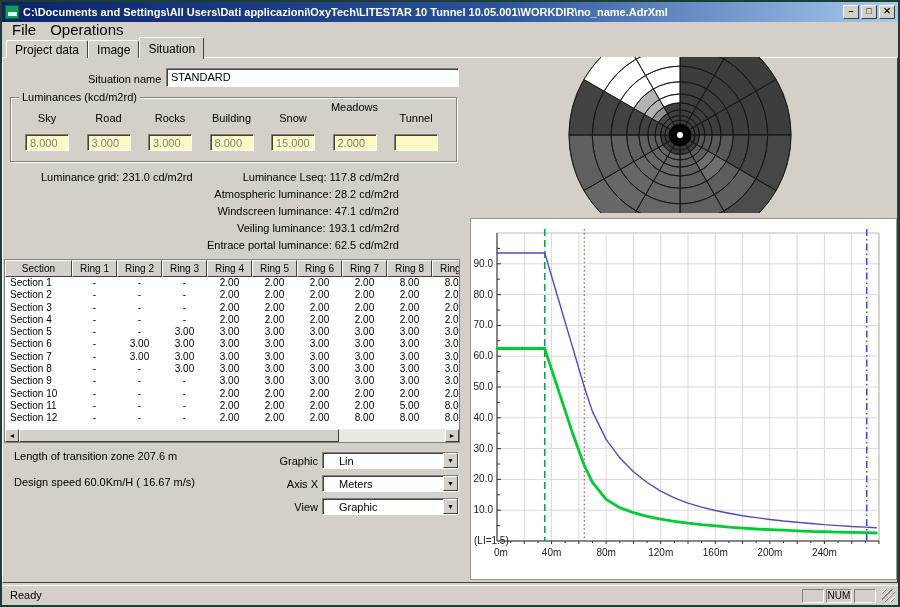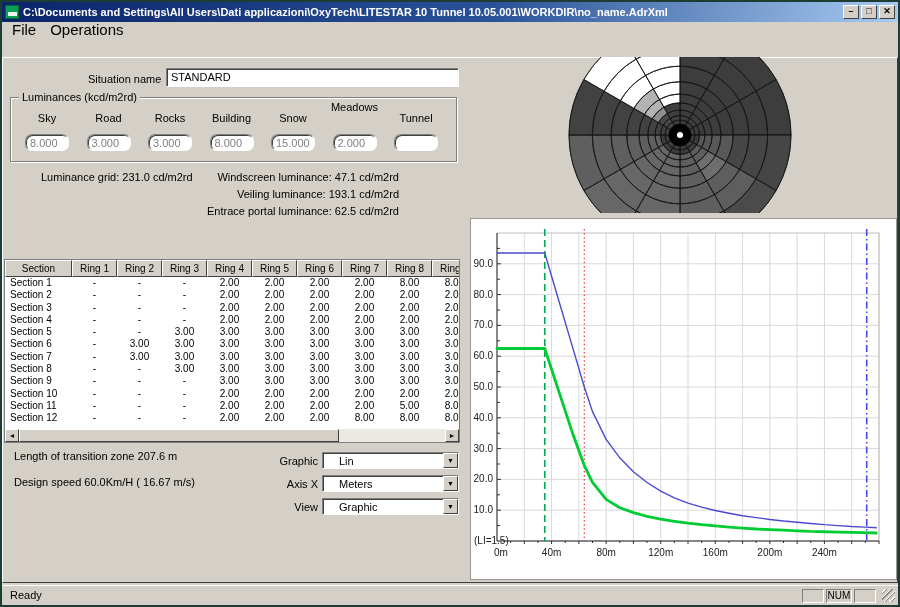--- a/index.html
+++ b/index.html
@@ -28,21 +28,21 @@
   .tabstrip{position:absolute;left:6px;top:36px;height:22px;display:flex;align-items:flex-end;z-index:3;}
   .tab{background:#d4d0c8;border:1px solid;border-color:#fff #404040 #d4d0c8 #fff;
     border-bottom:none;font-size:12px;padding:2px 8px 3px 8px;height:18px;border-radius:2px 2px 0 0;}
   .tab.active{height:22px;padding-top:4px;font-size:12px;z-index:4;margin-bottom:-1px;}
   
   .mainpanel{position:absolute;left:2px;top:57px;width:896px;height:526px;background:#d4d0c8;
     border:1px solid;border-color:#fff #404040 #404040 #fff;}
   .lbl{position:absolute;font-size:11px;white-space:nowrap;}
   .field{position:absolute;background:#fff;border:1px solid;border-color:#808080 #fff #fff #808080;
     box-shadow:inset 1px 1px 0 #404040;font-size:11px;padding:2px 4px;line-height:13px;}
-  .field.disabled{background:#ffffff;color:#808080;border-radius:7px;}
+  .field.disabled{background:#fef9c3;color:#808080;}
   .groupbox{position:absolute;border:1px solid #808080;box-shadow:1px 1px 0 #fff, inset 1px 1px 0 #fff;}
   .grouptitle{position:absolute;top:-7px;left:8px;background:#d4d0c8;padding:0 3px;font-size:11px;}
   .statline{height:17px;font-size:11px;line-height:13px;}
   
   .gridtable{position:absolute;left:4px;top:259px;width:456px;height:184px;background:#fff;
     border:1px solid #808080;overflow:hidden;}
   .grow{display:flex;}
   .th{background:#d4d0c8;border:1px solid;border-color:#fff #404040 #404040 #fff;
     font-size:10px;text-align:center;line-height:15px;height:17px;flex:0 0 auto;overflow:hidden;}
   .td{font-size:10px;height:12.3px;line-height:12.3px;text-align:center;flex:0 0 auto;overflow:hidden;}
@@ -83,20 +83,25 @@
       <span class="winbtn">□</span>
       <span class="winbtn">✕</span>
     </span>
   </div>
 
   <div class="menubar">
     <span class="menuitem">File</span>
     <span class="menuitem">Operations</span>
   </div>
 
+  <div class="tabstrip">
+    <span class="tab">Project data</span>
+    <span class="tab">Image</span>
+    <span class="tab active">Situation</span>
+  </div>
 
   <div class="mainpanel"></div>
 
   <div class="lbl" style="left:88px;top:73px;">Situation name</div>
   <div class="field" style="left:166px;top:68px;width:293px;height:19px;">STANDARD</div>
 
   <div class="groupbox" style="left:10px;top:97px;width:447px;height:65px;">
     <span class="grouptitle">Luminances (kcd/m2rd)</span>
     <div id="lum-fields">
         <div class="lbl" style="left: 6px; top: 14px; width: 60px; text-align: center; position: absolute;">Sky</div>
@@ -111,20 +116,22 @@
         <div class="field disabled" style="left: 260px; top: 36px; width: 44px; height: 17px; position: absolute;">15.000</div>
         <div class="lbl" style="left: 313.5px; top: 3px; width: 60px; text-align: center; position: absolute;">Meadows</div>
         <div class="field disabled" style="left: 321.5px; top: 36px; width: 44px; height: 17px; position: absolute;">2.000</div>
         <div class="lbl" style="left: 375px; top: 14px; width: 60px; text-align: center; position: absolute;">Tunnel</div>
         <div class="field disabled" style="left: 383px; top: 36px; width: 44px; height: 17px; position: absolute;"></div>
       </div>
   </div>
 
   <div class="lbl" style="left:41px;top:171px;">Luminance grid: 231.0 cd/m2rd</div>
   <div id="stats-right" style="position:absolute;left:150px;top:171px;width:249px;text-align:right;">
+      <div class="statline">Luminance Lseq: 117.8 cd/m2rd</div>
+      <div class="statline">Atmospheric luminance: 28.2 cd/m2rd</div>
       <div class="statline">Windscreen luminance: 47.1 cd/m2rd</div>
       <div class="statline">Veiling luminance: 193.1 cd/m2rd</div>
       <div class="statline">Entrace portal luminance: 62.5 cd/m2rd</div>
     </div>
 
   <div class="gridtable">
     <div class="grow" id="tbl-head">
         <div class="th" style="width: 67px;">Section</div>
         <div class="th" style="width: 45px;">Ring 1</div>
         <div class="th" style="width: 45px;">Ring 2</div>

